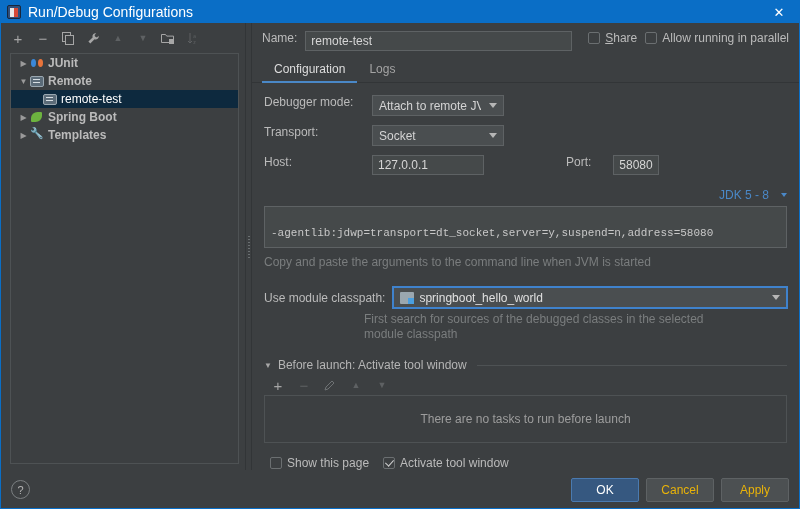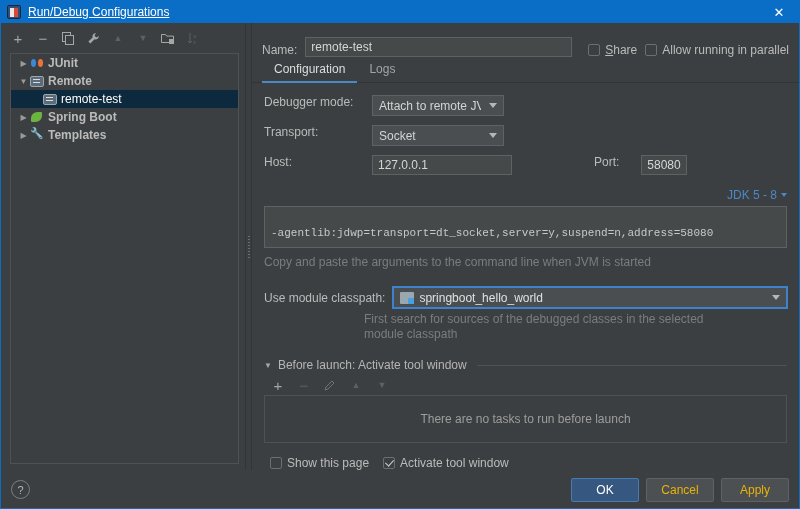--- a/index.html
+++ b/index.html
@@ -48,22 +48,21 @@
     background: #e8e8e8;
   }
   .titlebar .appicon::after {
     content: "";
     position: absolute; right: 2px; top: 2px;
     width: 4px; height: 9px;
     background: #d64937;
   }
   .titlebar .title {
     color: #ffffff;
-    font-size: 12px;
-    text-decoration: underline;
+    font-size: 14px;
   }
   .titlebar .spacer { flex: 1; }
   .closebtn {
     width: 40px; height: 22px;
     display: flex; align-items: center; justify-content: center;
     color: #ffffff; font-size: 13px;
     cursor: pointer;
   }
 
   
@@ -187,22 +186,22 @@
   
   .rightpane {
     flex: 1;
     min-width: 0;
     display: flex; flex-direction: column;
     padding: 0;
   }
 
   .namerow {
     height: 34px;
-    display: flex; align-items: flex-end;
-    padding: 1px 10px 0 10px;
+    display: flex; align-items: flex-start;
+    padding: 8px 10px 0 10px;
     gap: 8px;
   }
   .namerow .lbl { font-size: 12px; color: #bbbbbb; }
   .textfield {
     background: #45494a;
     border: 1px solid #5e6264;
     color: #d6d6d6;
     height: 20px;
     padding: 0 5px;
     font-family: "Liberation Sans", sans-serif;
@@ -292,32 +291,32 @@
   .combo .arr {
     margin-left: 8px;
     width: 0; height: 0;
     border-left: 4px solid transparent;
     border-right: 4px solid transparent;
     border-top: 5px solid #b6b6b6;
     flex: 0 0 8px;
   }
   #debugger-mode-combo { width: 132px; }
   #transport-combo { width: 132px; }
-  #host-input { width: 140px; }
+  #host-input { width: 112px; }
   #port-input { width: 46px; }
 
   .cmdheader {
     display: flex; align-items: center;
     margin-bottom: 4px;
   }
   .cmdheader .lbl { font-size: 12px; color: #bbbbbb; }
   .cmdheader .spacer { flex: 1; }
   .jdklink {
     color: #4a88c7; font-size: 12px; cursor: pointer;
-    display: inline-flex; align-items: center; gap: 4px;
+    display: inline-flex; align-items: center; gap: 12px;
   }
   .jdklink .chev {
     width: 0; height: 0;
     border-left: 3.5px solid transparent;
     border-right: 3.5px solid transparent;
     border-top: 4px solid #4a88c7;
   }
   .cmdbox {
     background: #45494a;
     border: 1px solid #5e6264;

